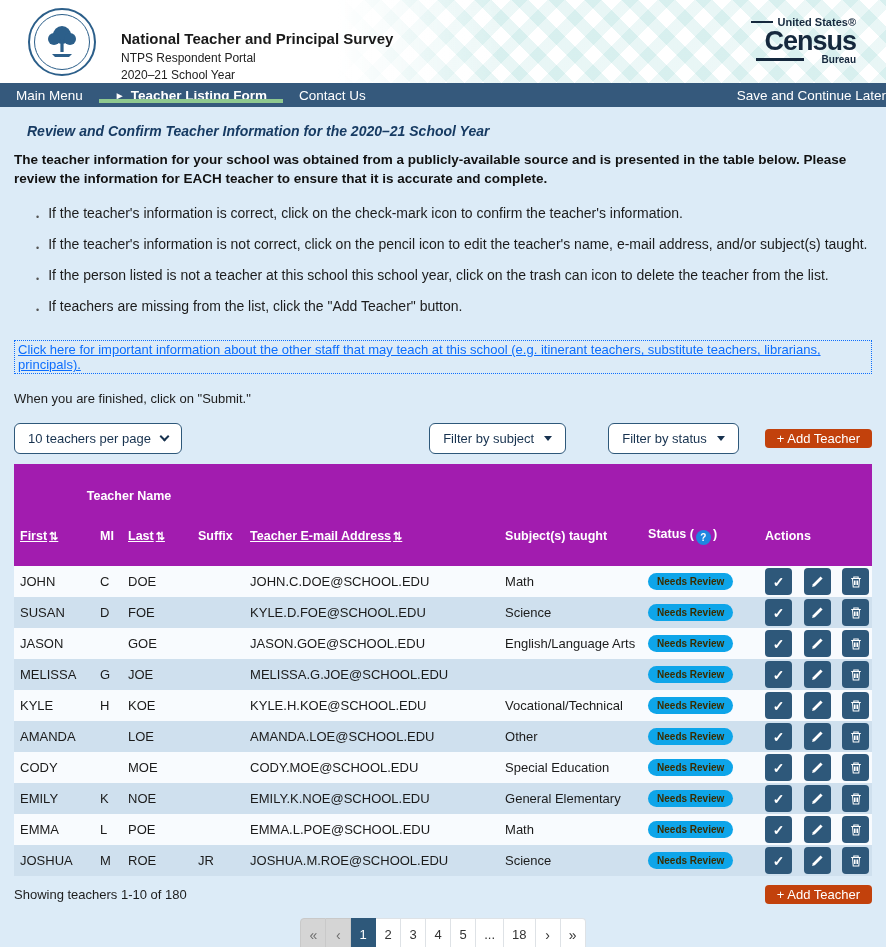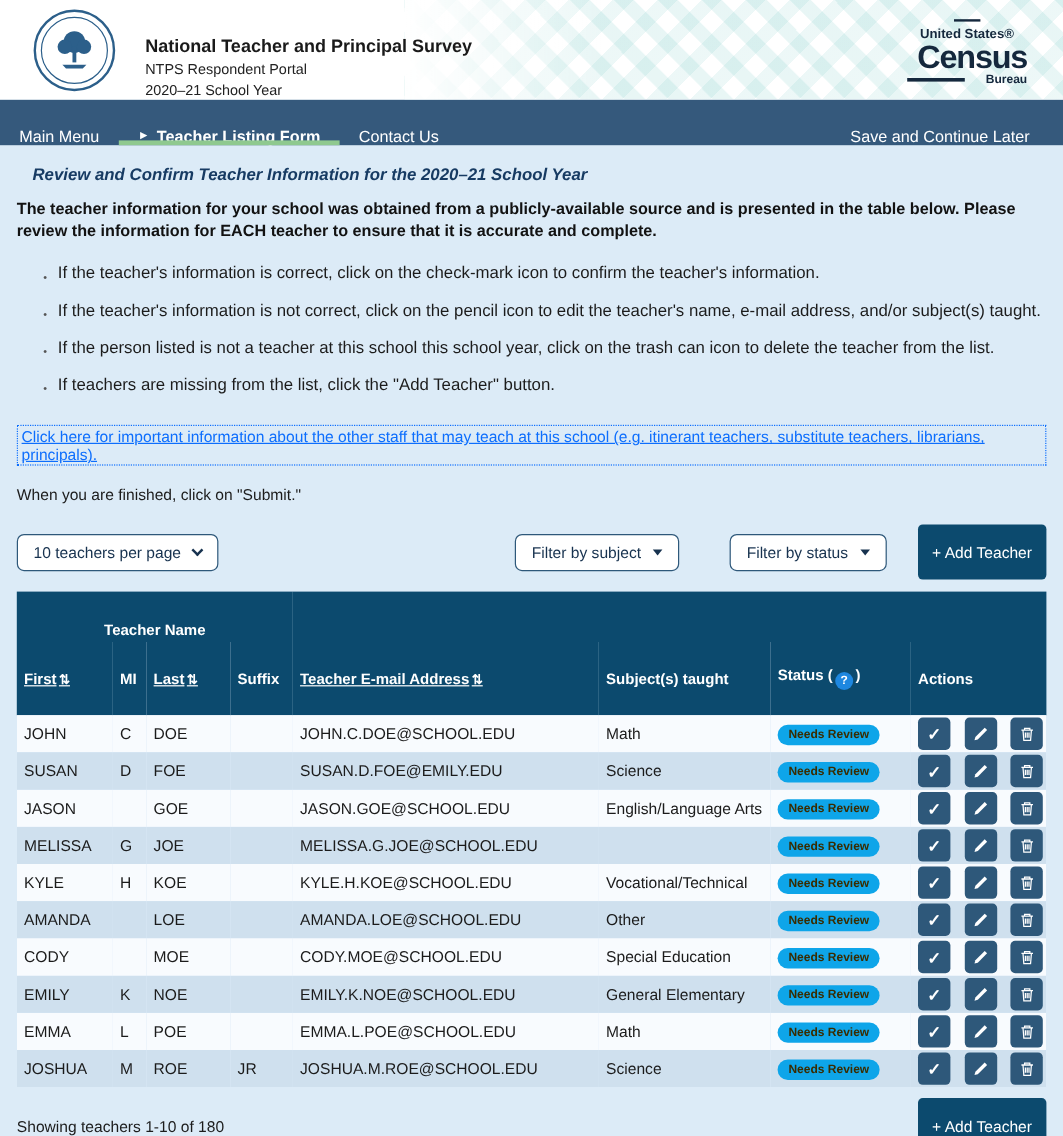--- a/index.html
+++ b/index.html
@@ -15,35 +15,35 @@
   }
   .header-inner { position:relative; display:flex; align-items:center; height:100%; padding-left:28px; }
   .seal { width:68px; height:68px; border-radius:50%; background:#fff; border:2px solid #2c5f8a;
     display:flex; align-items:center; justify-content:center; flex:0 0 auto; }
   .seal-inner { width:56px; height:56px; border-radius:50%; border:1px solid #2c5f8a;
     display:flex; align-items:center; justify-content:center; }
   .title-block { margin-left:25px;margin-top:29px; }
   .app-title { font-size:15px; font-weight:bold; color:#1a1a1a; margin-bottom:4px; }
   .app-sub { font-size:12px; color:#222; margin-top:3px; }
   .census { position:absolute; right:30px; top:16px; color:#15283d; text-align:right; }
-  .census-top { display:flex; align-items:center; justify-content:flex-end; gap:5px;flex-direction:column; }
+  .census-top { display:flex; align-items:center; justify-content:flex-end; gap:5px; }
   .census-top .cline { width:22px; height:2px; background:#15283d; }
   .census-top .ctext { font-size:11px; font-weight:bold; }
   .census-main { font-size:27px; font-weight:bold; letter-spacing:-1px; line-height:26px; }
   .census-bottom { display:flex; align-items:center; justify-content:flex-end; gap:18px; }
   .census-bottom .cline { width:48px; height:3px; background:#15283d; }
   .census-bottom .ctext { font-size:10px; font-weight:bold; }
 
   
-  .navbar { height:38px; background:#35597c; display:flex; align-items:flex-end; color:#fff; font-size:13.5px; }
+  .navbar { height:24px; background:#35597c; display:flex; align-items:center; color:#fff; font-size:13.5px; }
   .nav-item { position:relative; display:flex; align-items:center; padding:0 16px; cursor:pointer; }
   .nav-item.active { font-weight:bold; }
   .nav-item.active::after { content:""; position:absolute; left:0; right:0; bottom:0; height:4px; background:#8fc98f; }
   .nav-arrow { font-size:10px; margin-right:6px; }
-  .nav-right { margin-left:auto; display:flex; align-items:center; padding-right:28px; cursor:pointer; }
+  .nav-right { margin-left:auto; display:flex; align-items:center; cursor:pointer; }
 
   
   .content { padding:12px 14px 0; }
   .page-heading { font-size:14px; font-weight:bold; color:#173b63; margin:4px 0 12px 13px;font-style:italic; }
   .intro { font-size:13.5px; font-weight:bold; color:#121212; line-height:1.38; max-width:860px; }
   .bullets { list-style:none; margin:16px 0 0 22px; }
   .bullets li { font-size:14px; color:#1c1c1c; line-height:18px; margin-bottom:9px; display:flex; }
   .bullets li::before { content:"•"; font-size:9px; color:#555; margin:4px 9px 0 0; }
   .info-link { display:inline-block; margin-top:12px; font-size:13px; color:#0d6efd;
     text-decoration:underline; border:1px dotted #0d6efd; padding:1px 3px; cursor:pointer; }
@@ -52,29 +52,29 @@
   
   .controls { display:flex; align-items:center; margin-top:17px; }
   .select-box { display:inline-flex; align-items:center; gap:10px; height:31px; padding:0 13px;
     background:#fff; border:1px solid #2e587a; border-radius:6px; font-size:13px; color:#17324f; cursor:pointer; }
   .chevron { width:7px; height:7px; border-right:2px solid #17324f; border-bottom:2px solid #17324f;
     transform:rotate(45deg); margin-top:-4px; }
   .caret { width:0; height:0; border-left:4px solid transparent; border-right:4px solid transparent;
     border-top:5px solid #17324f; }
   .filter-subject { margin-left:auto; }
   .filter-status { margin-left:42px; }
-  .btn-green { height:46px; padding:0 12px; background:#0c4a6e; color:#fff; border:none; border-radius:4px;
+  .btn-green { height:19px; padding:0 12px; background:#c2410c; color:#fff; border:none; border-radius:4px;
     font-size:13px; font-family:inherit; cursor:pointer; }
   .controls .btn-green { margin-left:26px; }
 
   
   table { width:100%; border-collapse:collapse; table-layout:fixed; margin-top:10px; }
   col.c-first{width:80px;} col.c-mi{width:28px;} col.c-last{width:70px;} col.c-suffix{width:52px;}
   col.c-email{width:255px;} col.c-subject{width:143px;} col.c-status{width:117px;}
-  thead th { background:#0c4a6e; color:#fff; font-size:12.5px; font-weight:bold; text-align:left;
+  thead th { background:#a21caf; color:#fff; font-size:12.5px; font-weight:bold; text-align:left;
     padding:21px 6px; }
   th.group-th { text-align:center; padding-bottom:0; }
   .sort-link { text-decoration:underline; cursor:pointer; white-space:nowrap; }
   .sort-glyph { font-size:11px; margin-left:2px; }
   .help-circle { display:inline-flex; align-items:center; justify-content:center; width:15px; height:15px;
     border-radius:50%; background:#1e87e0; color:#fff; font-size:10px; font-weight:bold;
     vertical-align:-3px; margin:0 2px; cursor:pointer; }
   tbody td { height:29px; padding:2px 6px; font-size:13px; color:#1b1b1b; overflow:hidden; white-space:nowrap; }
   tbody tr:nth-child(odd) { background:#f8fbfe; }
   tbody tr:nth-child(even) { background:#cfe0ee; }
@@ -257,21 +257,21 @@
                 <path d="M2.5 4h11M5.5 4V2.3h5V4M4 4l.8 9.8h6.4L12 4M6.3 6.3v5M8 6.3v5M9.7 6.3v5"></path>
               </svg>
             </button>
         </td>
       </tr>
       <tr>
         <td>SUSAN</td>
         <td>D</td>
         <td>FOE</td>
         <td></td>
-        <td>SUSAN.D.FOE@EMILY.EDU</td>
+        <td>KYLE.D.FOE@SCHOOL.EDU</td>
         <td>Science</td>
         <td><span class="badge">Needs Review</span></td>
         <td class="actions-cell">
           <button class="action-btn">
               <span class="check-glyph">✓</span>
             </button>
           <button class="action-btn">
               <svg width="14" height="14" viewBox="0 0 16 16">
                 <path fill="#fff" d="M12.1 1.6l2.3 2.3-8.9 8.9-3.1.8.8-3.1z"></path>
               </svg>

